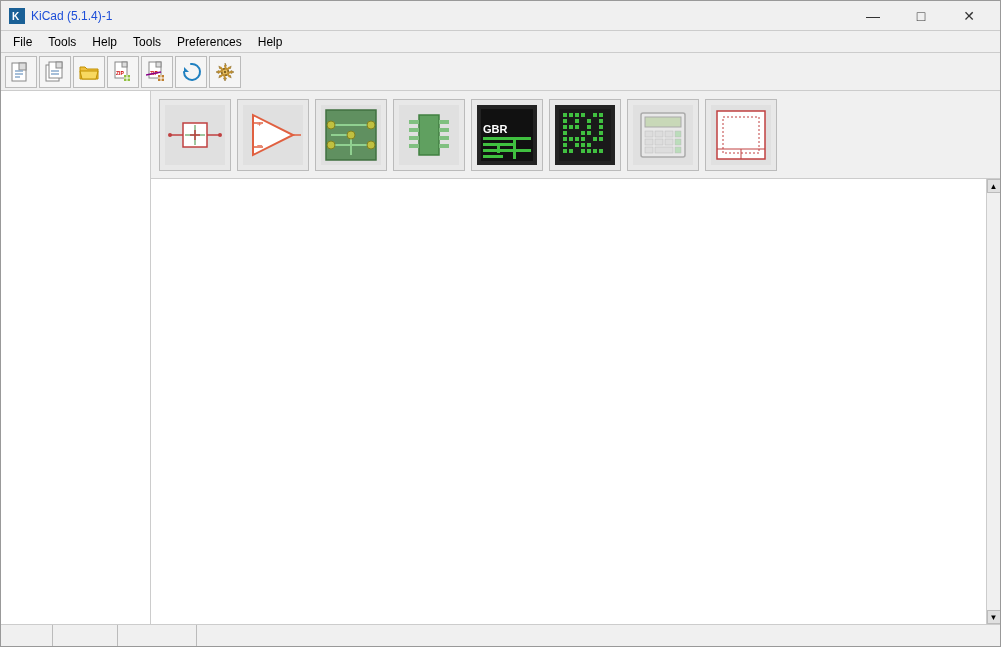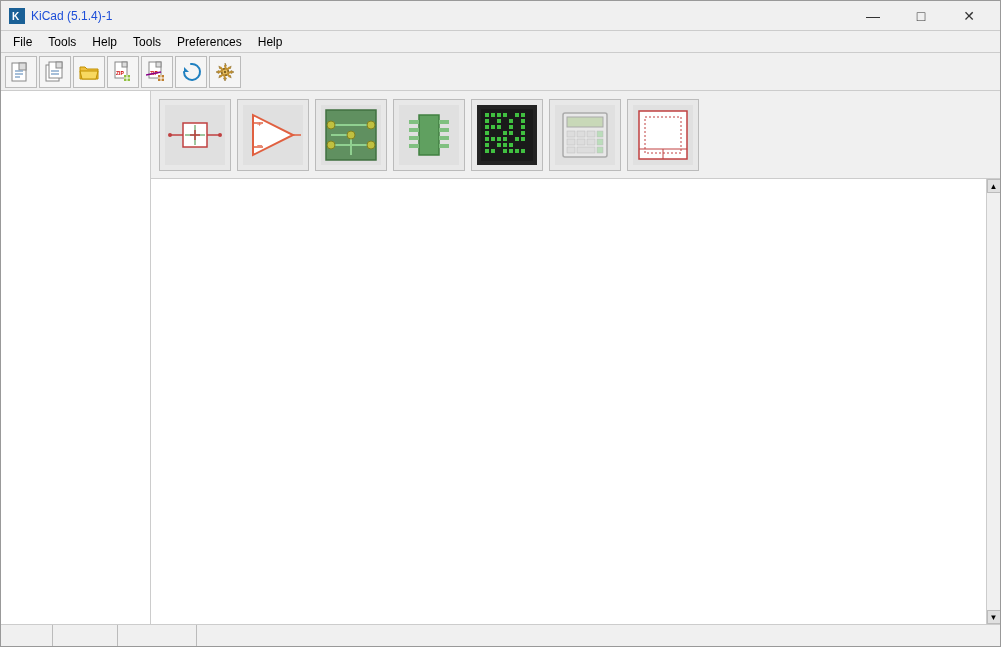--- a/index.html
+++ b/index.html
@@ -356,20 +356,35 @@
             <rect x="10" y="31" width="10" height="4" fill="#80c080"></rect>
             <rect x="10" y="39" width="10" height="4" fill="#80c080"></rect>
 
             <rect x="40" y="15" width="10" height="4" fill="#80c080"></rect>
             <rect x="40" y="23" width="10" height="4" fill="#80c080"></rect>
             <rect x="40" y="31" width="10" height="4" fill="#80c080"></rect>
             <rect x="40" y="39" width="10" height="4" fill="#80c080"></rect>
           </svg>
         </button>
 
+        <button class="app-icon-btn" title="Gerber Viewer">
+          <svg width="60" height="60" viewBox="0 0 60 60">
+            <rect width="60" height="60" fill="#222"></rect>
+            <rect x="4" y="4" width="52" height="52" fill="#111"></rect>
+
+            <text x="6" y="28" font-size="11" fill="white" font-weight="bold">GBR</text>
+
+            <rect x="6" y="32" width="48" height="3" fill="#40c040"></rect>
+            <rect x="6" y="38" width="30" height="3" fill="#40c040"></rect>
+            <rect x="6" y="44" width="48" height="3" fill="#40c040"></rect>
+            <rect x="6" y="50" width="20" height="3" fill="#40c040"></rect>
+            <rect x="36" y="32" width="3" height="22" fill="#40c040"></rect>
+            <rect x="20" y="38" width="3" height="10" fill="#40c040"></rect>
+          </svg>
+        </button>
 
         <button class="app-icon-btn" title="Bitmap to Component Converter">
           <svg width="60" height="60" viewBox="0 0 60 60">
             <rect width="60" height="60" fill="#222"></rect>
             <rect x="4" y="4" width="52" height="52" fill="#1a1a1a"></rect>
 
             <g fill="#40c040">
               <rect x="8" y="8" width="4" height="4"></rect>
               <rect x="14" y="8" width="4" height="4"></rect>
               <rect x="20" y="8" width="4" height="4"></rect>

